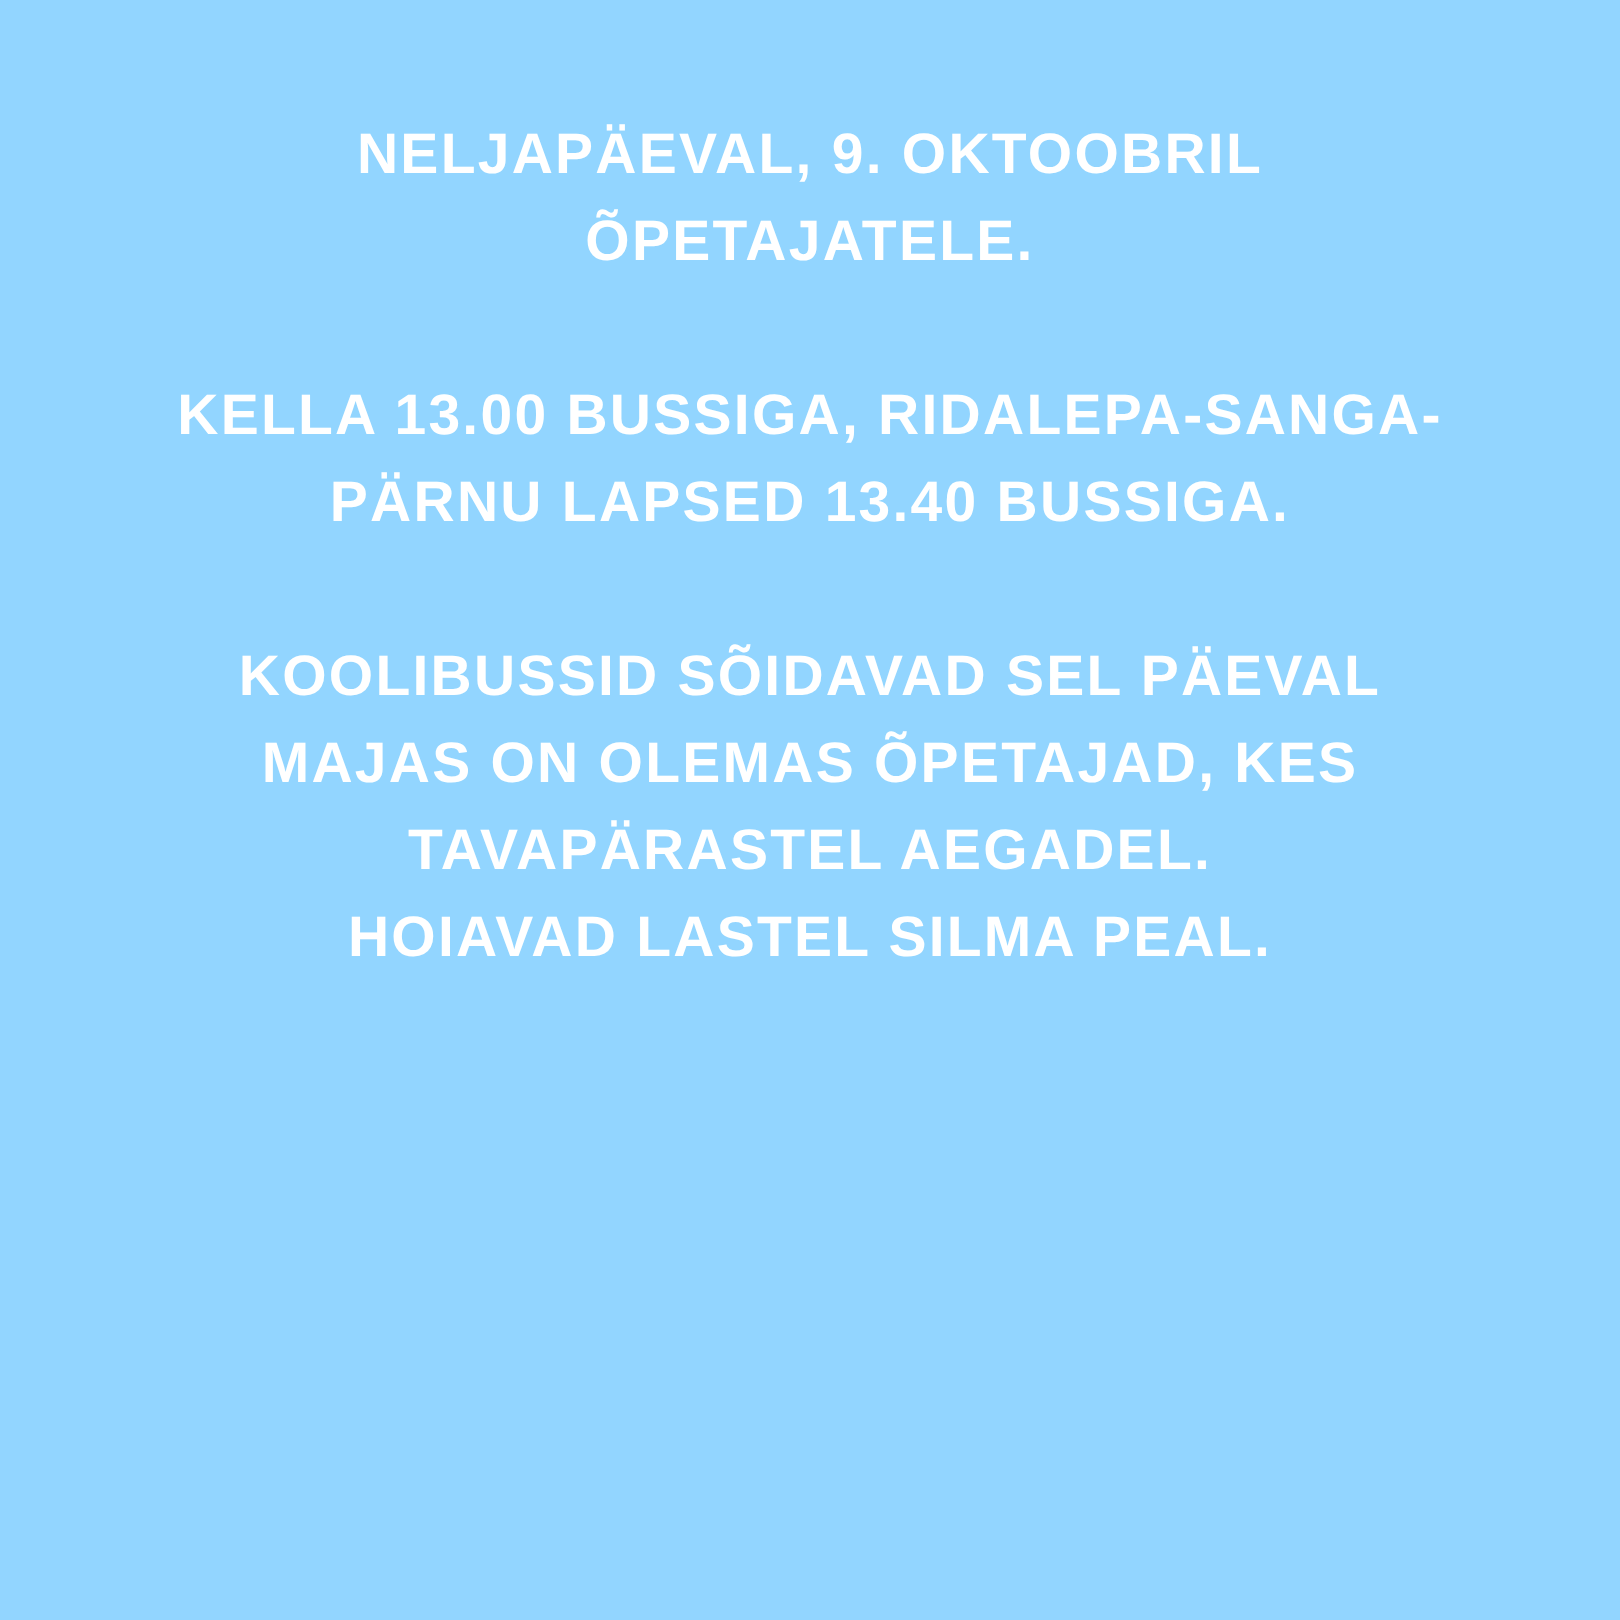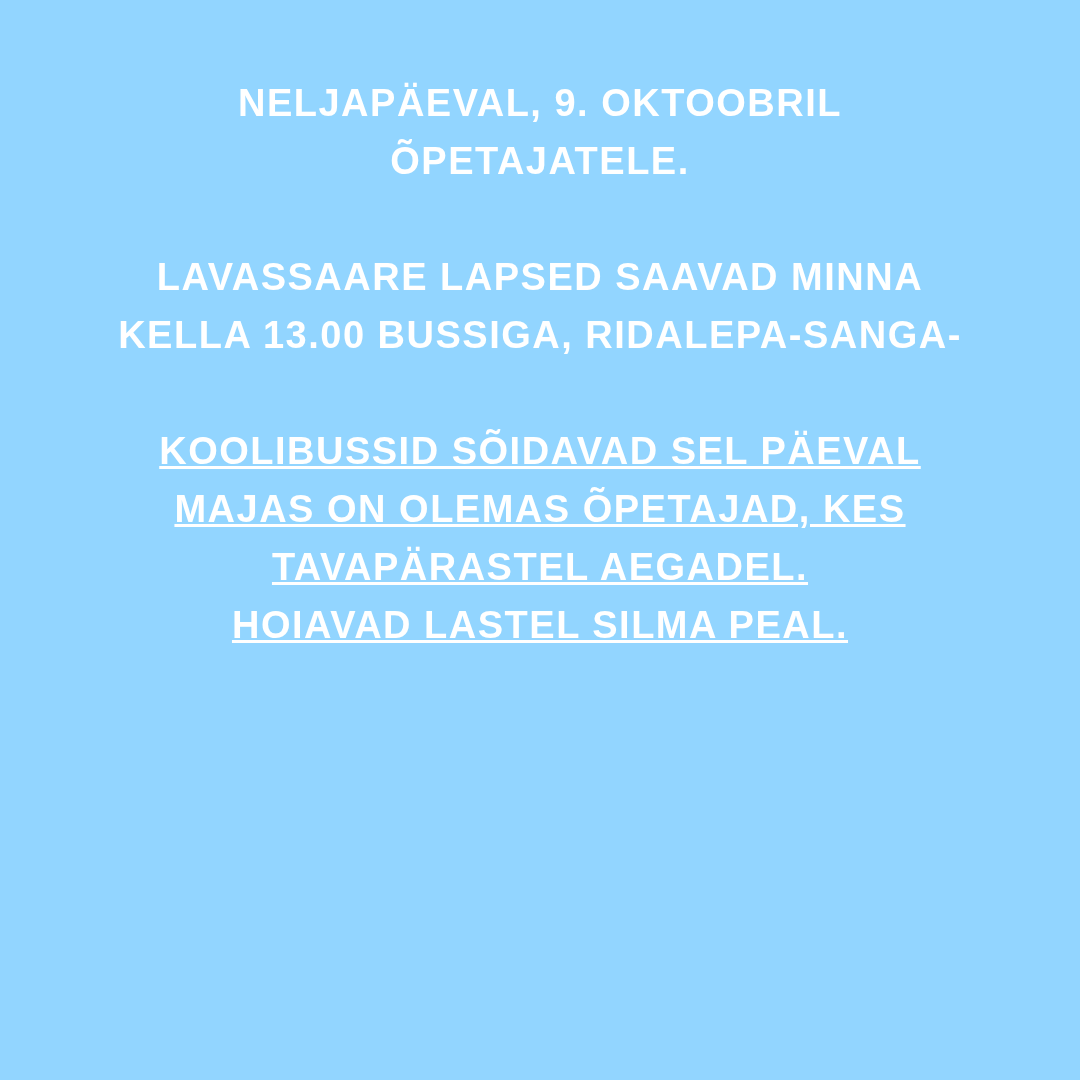--- a/index.html
+++ b/index.html
@@ -26,43 +26,42 @@
     font-weight: bold;
     color: var(--fg);
     text-align: center;
     -webkit-font-smoothing: antialiased;
   }
   .paragraph {
     margin: 0 0 58px 0;
   }
   .paragraph:last-child {
     margin-bottom: 0;
-    text-decoration: underline;
   }
   .text-line {
     font-size: 38px;
     line-height: 58px;
     letter-spacing: 1.5px;
     white-space: nowrap;
     text-transform: uppercase;
   }
 </style>
 </head>
 <body>
 
 <div class="poster">
 
   <div class="paragraph">
     <div class="text-line">NELJAPÄEVAL, 9. OKTOOBRIL</div>
     <div class="text-line">ÕPETAJATELE.</div>
   </div>
 
   <div class="paragraph">
-    <div class="text-line">LAVASSAARE LAPSED SAAVAD MINNA</div>
     <div class="text-line">KELLA 13.00 BUSSIGA, RIDALEPA-SANGA-</div>
+    <div class="text-line">PÄRNU LAPSED 13.40 BUSSIGA.</div>
   </div>
 
   <div class="paragraph">
     <div class="text-line">KOOLIBUSSID SÕIDAVAD SEL PÄEVAL</div>
     <div class="text-line">MAJAS ON OLEMAS ÕPETAJAD, KES</div>
     <div class="text-line">TAVAPÄRASTEL AEGADEL.</div>
     <div class="text-line">HOIAVAD LASTEL SILMA PEAL.</div>
   </div>
 
 </div>

